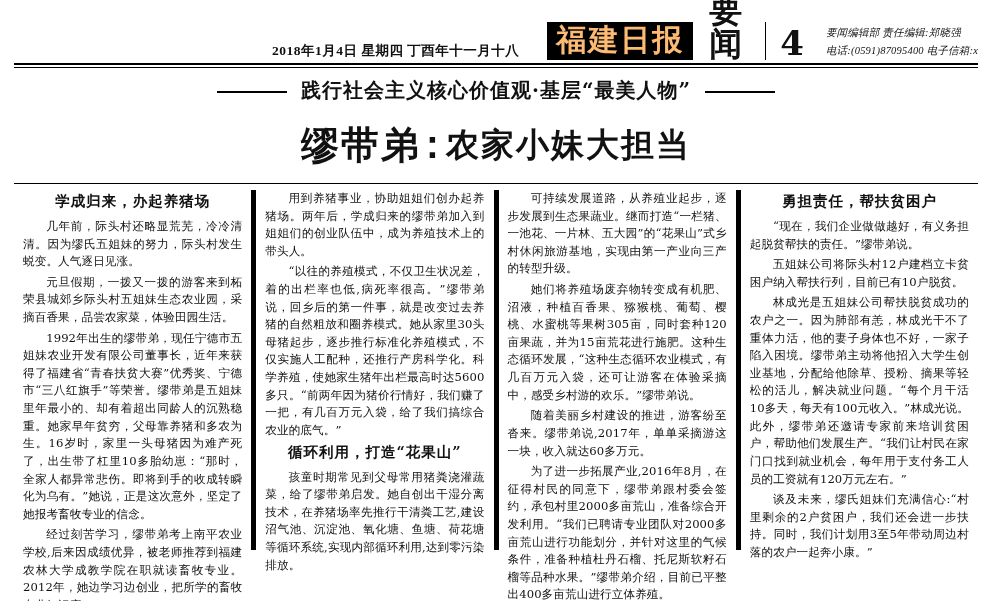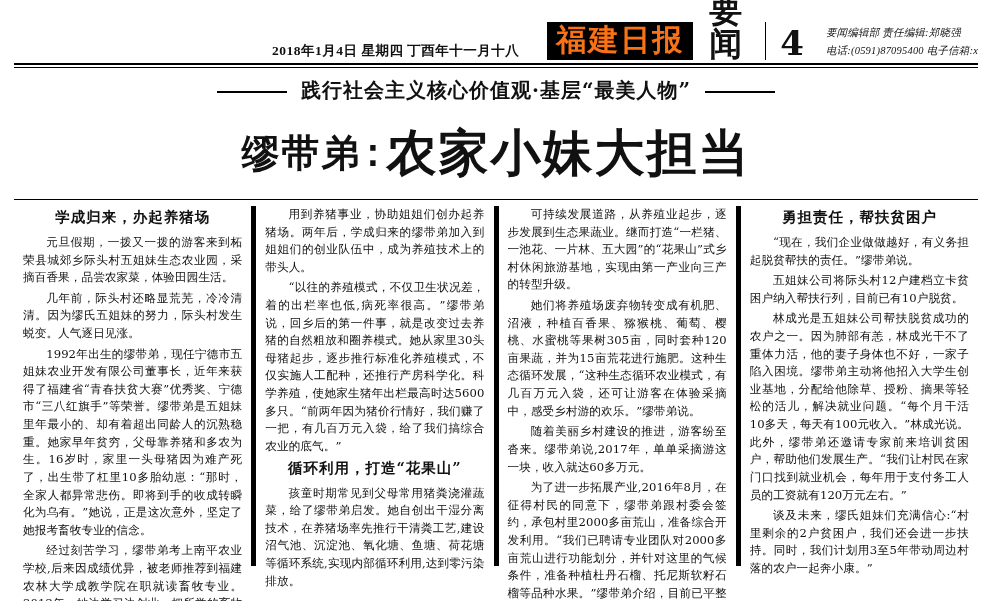--- a/index.html
+++ b/index.html
@@ -35,21 +35,21 @@
     font-size: 13.5px;
     font-weight: bold;
     letter-spacing: 0.5px;
     white-space: nowrap;
     font-family: "Liberation Serif", serif;
   }
   .masthead-logo {
     margin-left: 28px;
     flex: 0 0 auto;
     background: #000;
-    color: #f97316;
+    color: #fdba74;
     font-size: 30px;
     font-weight: bold;
     letter-spacing: 2px;
     padding: 3px 9px 5px 9px;
     line-height: 1;
     font-family: "DejaVu Serif", serif;
   }
   .masthead-section {
     margin-left: 16px;
     font-size: 33px;
@@ -122,21 +122,21 @@
     white-space: nowrap;
   }
   .headline .name {
     font-size: 38px;
     font-weight: bold;
     font-family: Liberation Mono, monospace;
     letter-spacing: 2px;
     vertical-align: middle;
   }
   .headline .main {
-    font-size: 50px;
+    font-size: 33px;
     font-weight: bold;
     font-family: Liberation Sans, sans-serif;
     letter-spacing: 2px;
     vertical-align: middle;
   }
   .byline {
     text-align: center;
     font-size: 13.5px;
     letter-spacing: 1px;
     padding: 10px 0 8px 0;
@@ -217,22 +217,22 @@
     <span class="name">缪带弟:</span><span class="main">农家小妹大担当</span>
   </div>
 
 
   <div class="body-rule"></div>
 
   <div class="columns">
 
     <div class="col first">
       <div class="subhead">学成归来，办起养猪场</div>
+      <p class="para">几年前，际头村还略显荒芜，冷冷清清。因为缪氏五姐妹的努力，际头村发生蜕变。人气逐日见涨。</p>
       <p class="para">元旦假期，一拨又一拨的游客来到柘荣县城郊乡际头村五姐妹生态农业园，采摘百香果，品尝农家菜，体验田园生活。</p>
-      <p class="para">几年前，际头村还略显荒芜，冷冷清清。因为缪氏五姐妹的努力，际头村发生蜕变。人气逐日见涨。</p>
       <p class="para">1992年出生的缪带弟，现任宁德市五姐妹农业开发有限公司董事长，近年来获得了福建省“青春扶贫大赛”优秀奖、宁德市“三八红旗手”等荣誉。缪带弟是五姐妹里年最小的、却有着超出同龄人的沉熟稳重。她家早年贫穷，父母靠养猪和多农为生。16岁时，家里一头母猪因为难产死了，出生带了杠里10多胎幼崽：“那时，全家人都异常悲伤。即将到手的收成转瞬化为乌有。”她说，正是这次意外，坚定了她报考畜牧专业的信念。</p>
       <p class="para">经过刻苦学习，缪带弟考上南平农业学校,后来因成绩优异，被老师推荐到福建农林大学成教学院在职就读畜牧专业。2012年，她边学习边创业，把所学的畜牧专业知识应</p>
     </div>
 
     <div class="col">
       <p class="para">用到养猪事业，协助姐姐们创办起养猪场。两年后，学成归来的缪带弟加入到姐姐们的创业队伍中，成为养殖技术上的带头人。</p>
       <p class="para">“以往的养殖模式，不仅卫生状况差，着的出栏率也低,病死率很高。”缪带弟说，回乡后的第一件事，就是改变过去养猪的自然粗放和圈养模式。她从家里30头母猪起步，逐步推行标准化养殖模式，不仅实施人工配种，还推行产房科学化。科学养殖，使她家生猪年出栏最高时达5600多只。“前两年因为猪价行情好，我们赚了一把，有几百万元入袋，给了我们搞综合农业的底气。”</p>
       <div class="subhead">循环利用，打造“花果山”</div>
       <p class="para">孩童时期常见到父母常用猪粪浇灌蔬菜，给了缪带弟启发。她自创出干湿分离技术，在养猪场率先推行干清粪工艺,建设沼气池、沉淀池、氧化塘、鱼塘、荷花塘等循环系统,实现内部循环利用,达到零污染排放。</p>
 

